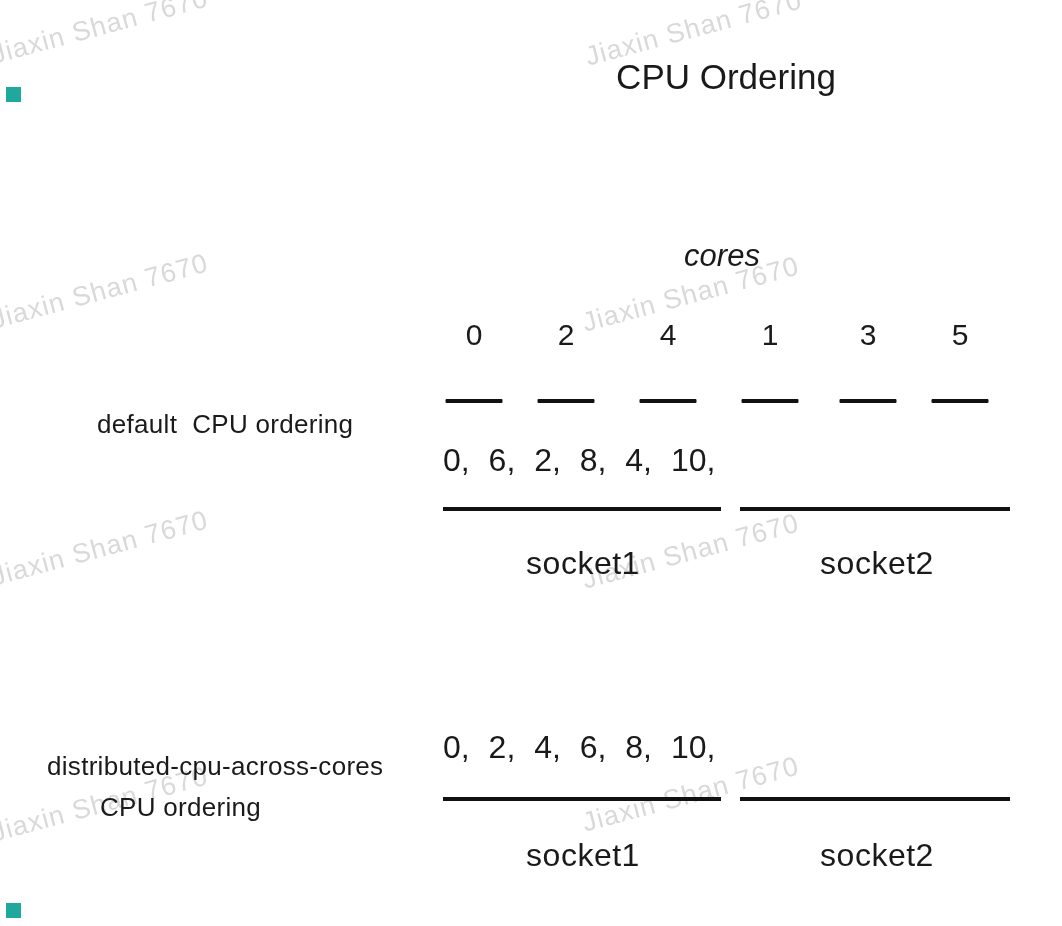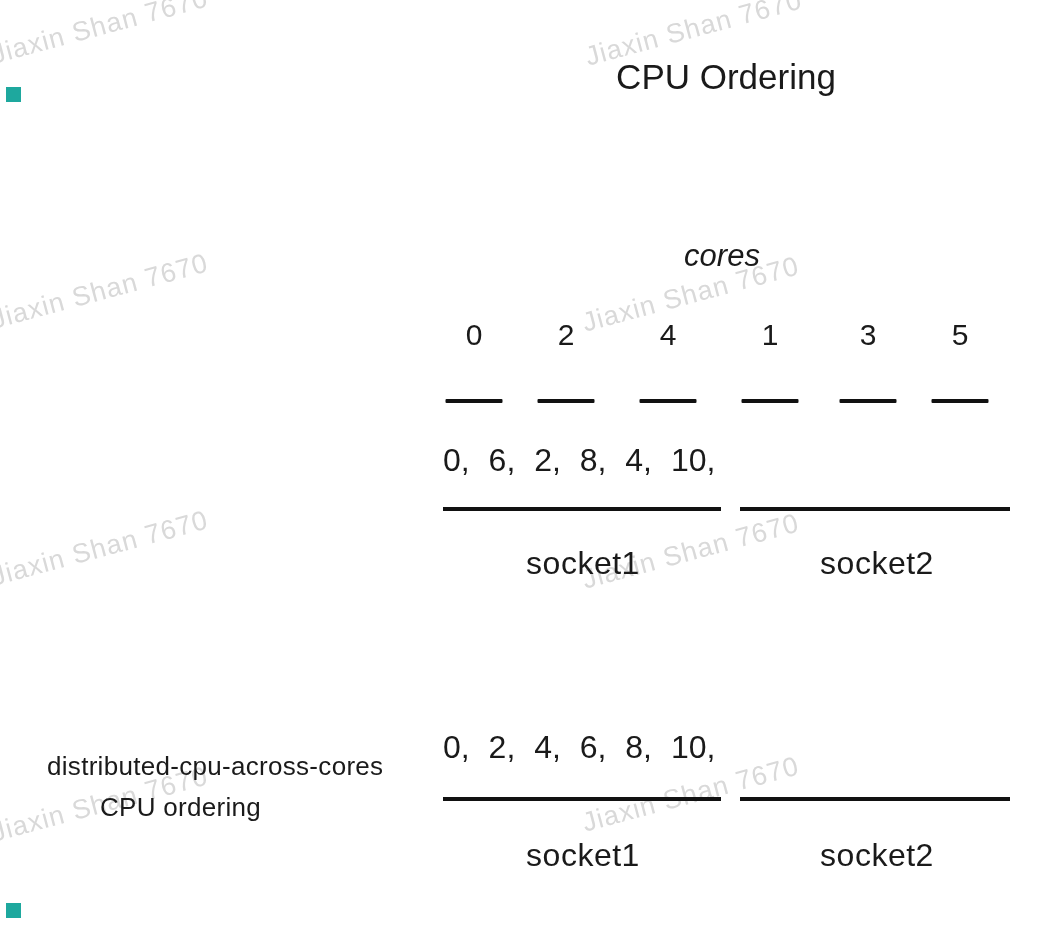--- a/index.html
+++ b/index.html
@@ -50,20 +50,21 @@
   <span class="core-id" style="left:868px">3</span>
   <span class="core-id" style="left:960px">5</span>
 
   <div class="tick" style="left:474px"></div>
   <div class="tick" style="left:566px"></div>
   <div class="tick" style="left:668px"></div>
   <div class="tick" style="left:770px"></div>
   <div class="tick" style="left:868px"></div>
   <div class="tick" style="left:960px"></div>
 
+  <div class="row-label" style="left:97px;top:409px">default  CPU ordering</div>
 
   <div class="cpus" style="left:443px;top:442px">0, 6, 2, 8, 4, 10,</div>
 
   <div class="uline" style="left:443px;top:507px;width:278px"></div>
   <div class="uline" style="left:740px;top:507px;width:270px"></div>
 
   <div class="socket-label" style="left:583px;top:545px">socket1</div>
   <div class="socket-label" style="left:877px;top:545px">socket2</div>
 
   <div class="row-label" style="left:47px;top:751px">distributed-cpu-across-cores</div>

